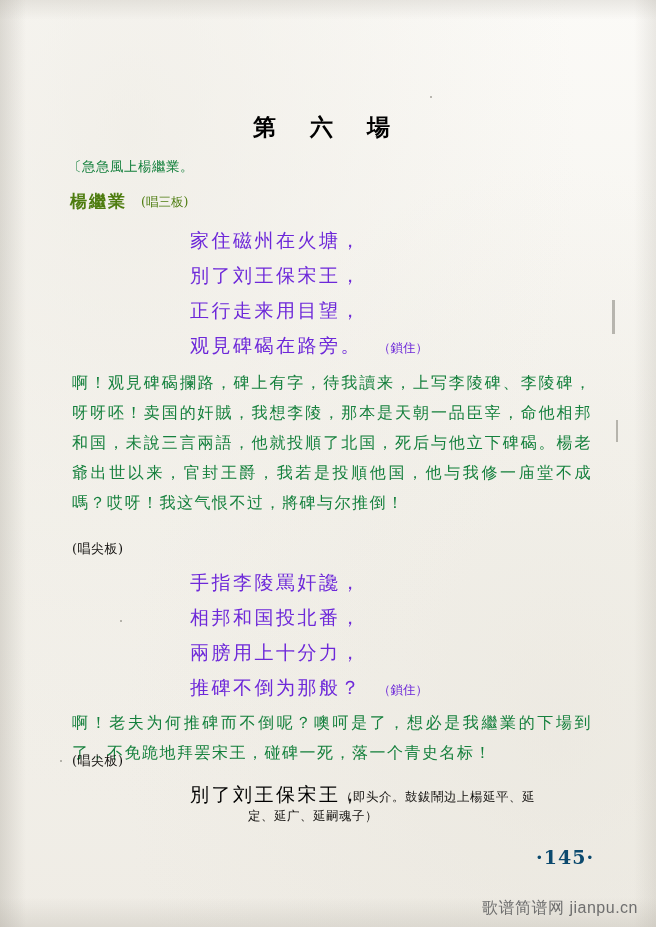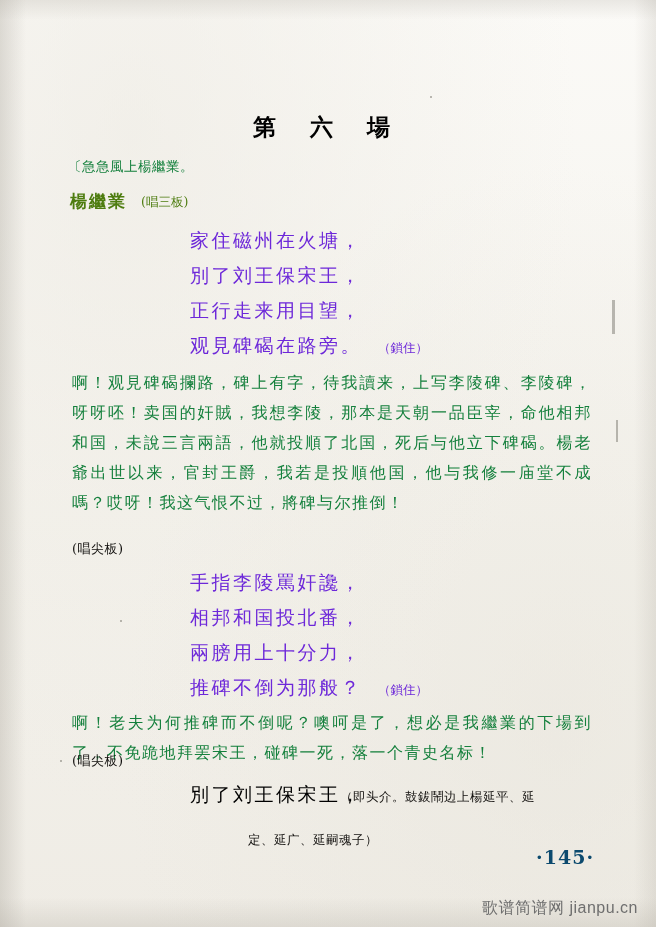--- a/index.html
+++ b/index.html
@@ -158,21 +158,20 @@
     color: #12100e;
   }
   .final-note-2 {
     position: absolute;
     left: 248px;
     top: 808px;
     font-family: Liberation Mono, monospace;
     font-size: 12.5px;
     letter-spacing: 0.5px;
     color: #12100e;
-    margin-top: 24px;
   }
 
   .page-number {
     position: absolute;
     right: 62px;
     top: 846px;
     font-family: "DejaVu Serif", serif;
     font-size: 19px;
     font-weight: bold;
     letter-spacing: 1px;

